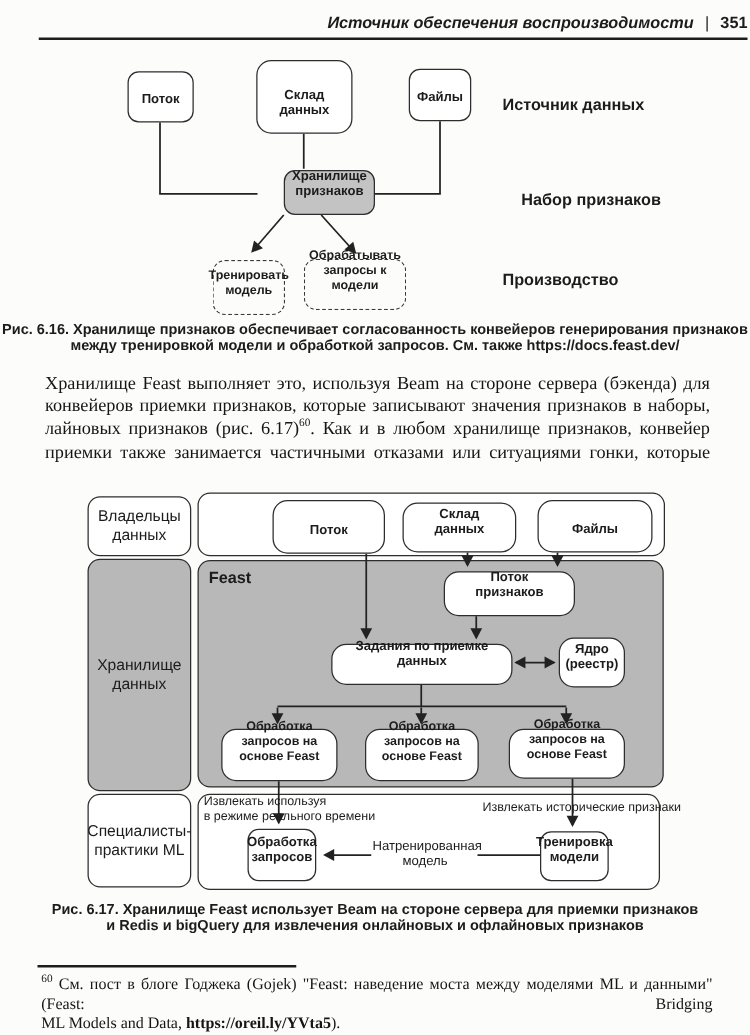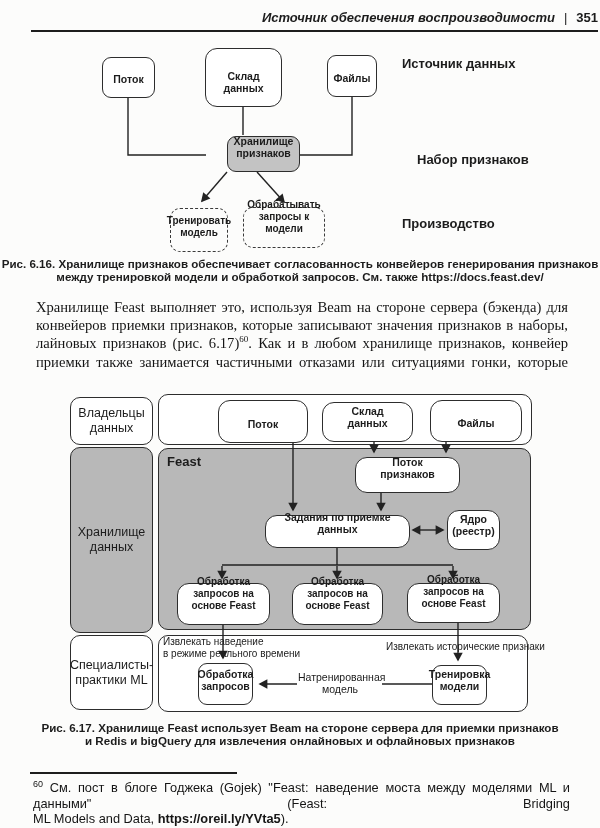--- a/index.html
+++ b/index.html
@@ -62,21 +62,21 @@
     font-family:"Liberation Serif", "DejaVu Serif", serif;
     font-size:14.6px; line-height:18.2px; color:#151515;
   }
   .jline { text-align:justify; text-align-last:justify; white-space:normal; }
   sup.fn-ref { font-size:9px; line-height:0; vertical-align:super; }
 
   
   .footnote-rule { position:absolute; left:30px; top:772px; width:207px; height:2px; background:#1d1d1d; }
   .footnote {
     position:absolute; left:33px; top:780px; width:537px;
-    font-family:Liberation Sans, sans-serif;
+    font-family:Liberation Serif, serif;
     font-size:12.8px; line-height:15.6px; color:#151515;
   }
   .footnote .l1 { text-align:justify; text-align-last:justify; }
   .fn-url { font-weight:700; }
 </style>
 </head>
 <body>
 
 <div class="page">
 
@@ -121,21 +121,21 @@
     <div class="node gray" style="left:207px;top:96px;width:73px;height:36px;margin-left:20px;">
         <span>Хранилище признаков</span>
       </div>
     <div class="node dashed" style="left:170px;top:168px;width:58px;height:44px;">
         <span>Тренировать модель</span>
       </div>
     <div class="node dashed" style="left:243px;top:167px;width:82px;height:41px;">
         <span>Обрабатывать запросы к модели</span>
       </div>
 
-    <div class="stage-label" style="top:16px;">Источник данных</div>
+    <div class="stage-label" style="top:36px;">Источник данных</div>
     <div class="stage-label" style="top:112px;margin-left:15px;">Набор признаков</div>
     <div class="stage-label" style="top:176px;">Производство</div>
   </div>
 
   <div class="caption cap16">
     <div>Рис. 6.16. Хранилище признаков обеспечивает согласованность конвейеров генерирования признаков</div>
     <div>между тренировкой модели и обработкой запросов. См. также https://docs.feast.dev/</div>
   </div>
 
   <div class="para">
@@ -227,21 +227,21 @@
         <span>Обработка запросов на основе Feast</span>
       </div>
     <div class="node" style="left:198px;top:273px;width:55px;height:42px;">
         <span>Обработка запросов</span>
       </div>
     <div class="node" style="left:432px;top:275px;width:55px;height:40px;">
         <span>Тренировка модели</span>
       </div>
 
     <div class="edge-label" style="left:163px;top:246px;">
-      <div>Извлекать наведение</div>
+      <div>Извлекать используя</div>
       <div>в режиме реального времени</div>
     </div>
     <div class="edge-label" style="left:386px;top:251px;">Извлекать исторические признаки</div>
     <div class="edge-label center" style="left:298px;top:282px;width:84px;font-size:10.5px;">Натренированная модель</div>
   </div>
 
   <div class="caption cap17">
     <div>Рис. 6.17. Хранилище Feast использует Beam на стороне сервера для приемки признаков</div>
     <div>и Redis и bigQuery для извлечения онлайновых и офлайновых признаков</div>
   </div>

